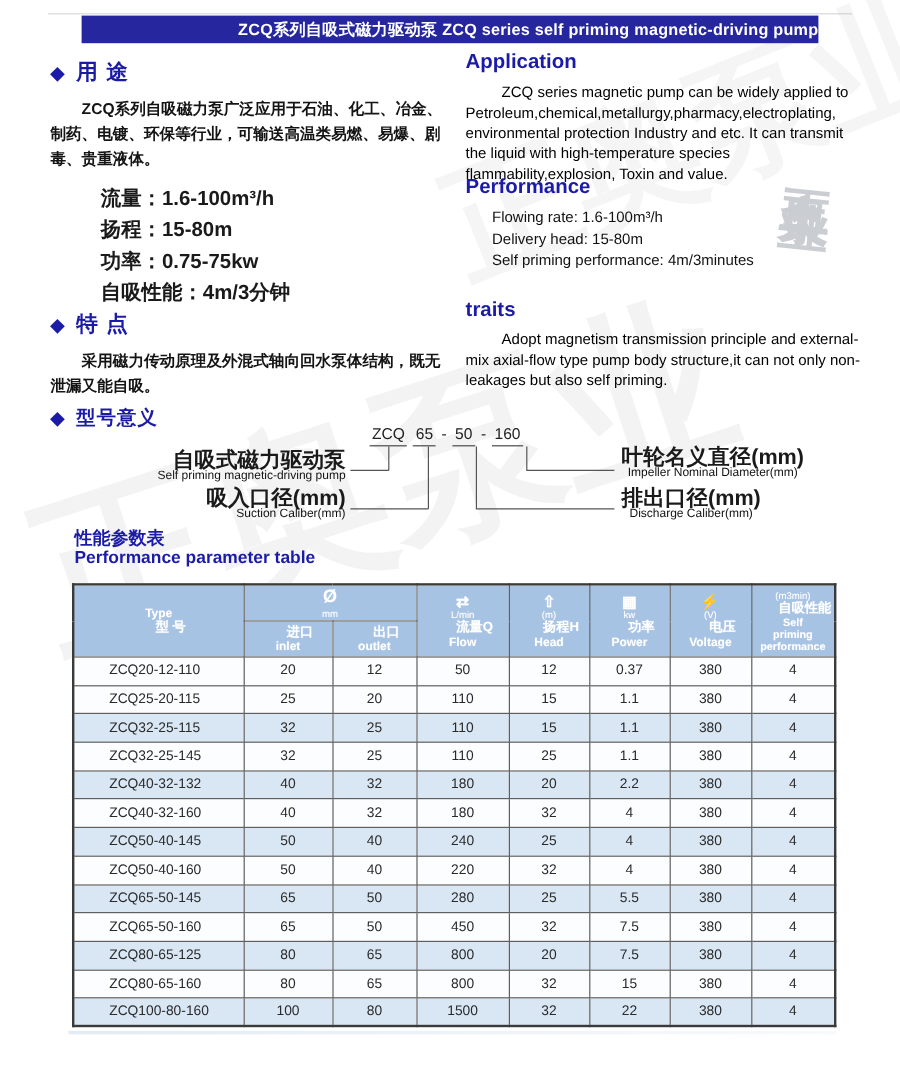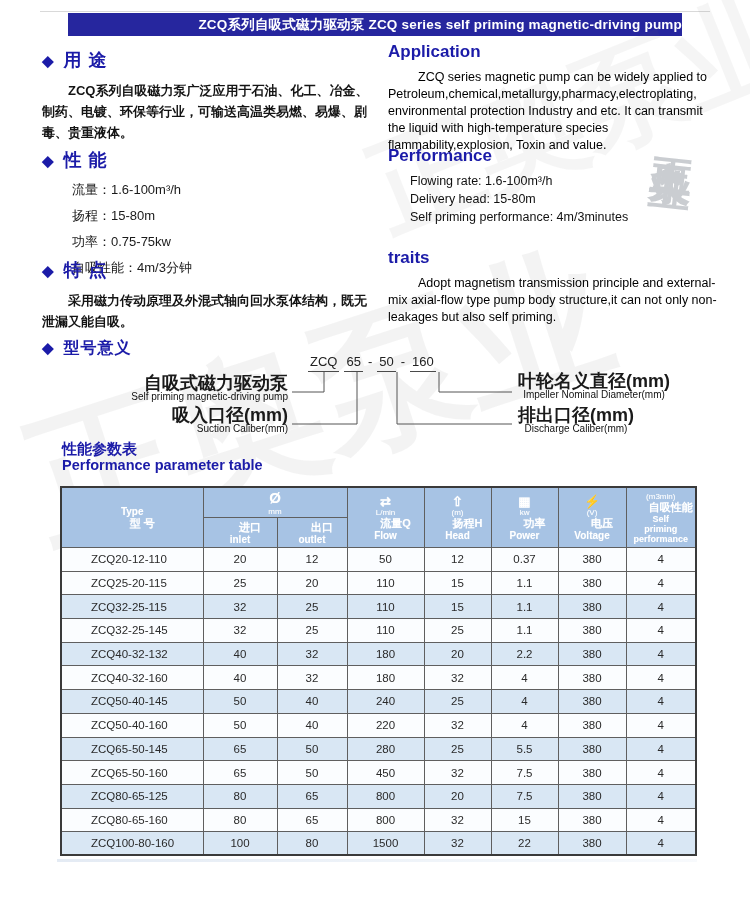--- a/index.html
+++ b/index.html
@@ -28,21 +28,21 @@
   .wm-big{position:absolute;left:20px;top:300px;font-size:150px;color:#666;opacity:.07;transform:rotate(-18deg);white-space:nowrap;}
   .wm-big2{position:absolute;left:360px;top:40px;font-size:110px;color:#666;opacity:.06;transform:rotate(-22deg);white-space:nowrap;}
 
   
   .h-cn{color:var(--accent);font-size:18px;font-weight:bold;letter-spacing:1px;}
   .h-cn .diamond{font-size:15px;margin-right:10px;letter-spacing:0;}
   .h-en{color:var(--accent);font-size:17px;font-weight:bold;}
   .body-cn{font-size:13px;line-height:21px;font-weight:600;color:#141414;text-indent:2em;margin-top:8px;}
   .body-en{font-size:12.5px;line-height:17px;color:#000000;text-indent:2.4em;margin-top:7px;}
   .cn-items{margin-top:5px;}
-  .cn-items div{font-size:13px;font-weight:400;line-height:26px;margin-left:30px;}
+  .cn-items div{font-size:17px;font-weight:700;line-height:26px;margin-left:42px;}
   .en-items{margin-top:6px;}
   .en-items div{font-size:12.5px;line-height:18px;margin-left:22px;color:#111;}
 
   .sec-usage{position:absolute;left:42px;top:48px;width:336px;}
   .sec-perf-cn{position:absolute;left:42px;top:148px;width:336px;}
   .sec-traits-cn{position:absolute;left:42px;top:258px;width:336px;}
   .sec-app{position:absolute;left:388px;top:42px;width:334px;}
   .sec-perf-en{position:absolute;left:388px;top:146px;width:334px;}
   .sec-traits-en{position:absolute;left:388px;top:248px;width:334px;}
 
@@ -98,23 +98,20 @@
 <div class="wm wm-big2">正奥泵业</div>
 
 <div class="sec-usage">
   <div class="h-cn">
     <span class="diamond">◆</span><span>用 途</span>
   </div>
   <p class="body-cn">ZCQ系列自吸磁力泵广泛应用于石油、化工、冶金、制药、电镀、环保等行业，可输送高温类易燃、易爆、剧毒、贵重液体。</p>
 </div>
 
 <div class="sec-perf-cn">
-  <div class="h-cn">
-    <span class="diamond">◆</span><span>性 能</span>
-  </div>
   <div class="cn-items">
     <div>流量：1.6-100m³/h</div>
     <div>扬程：15-80m</div>
     <div>功率：0.75-75kw</div>
     <div>自吸性能：4m/3分钟</div>
   </div>
 </div>
 
 <div class="sec-traits-cn">
   <div class="h-cn">

